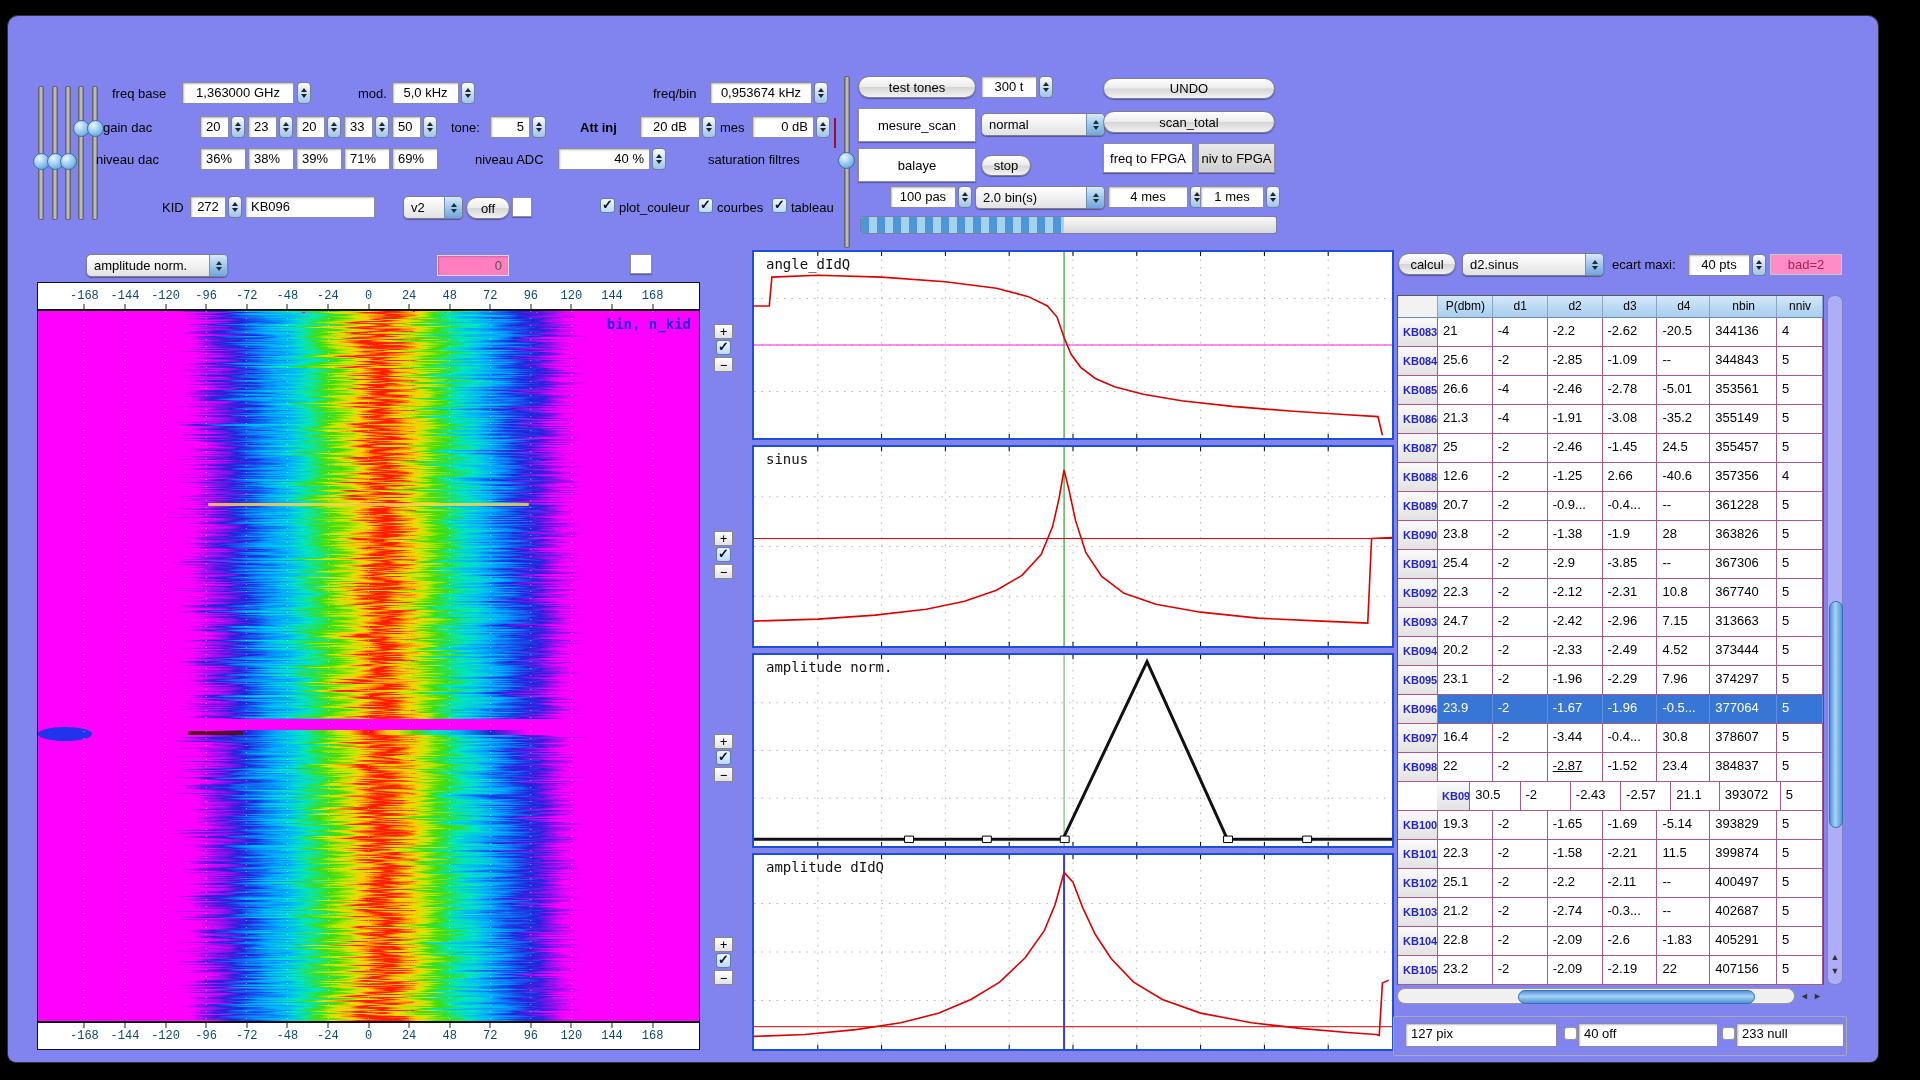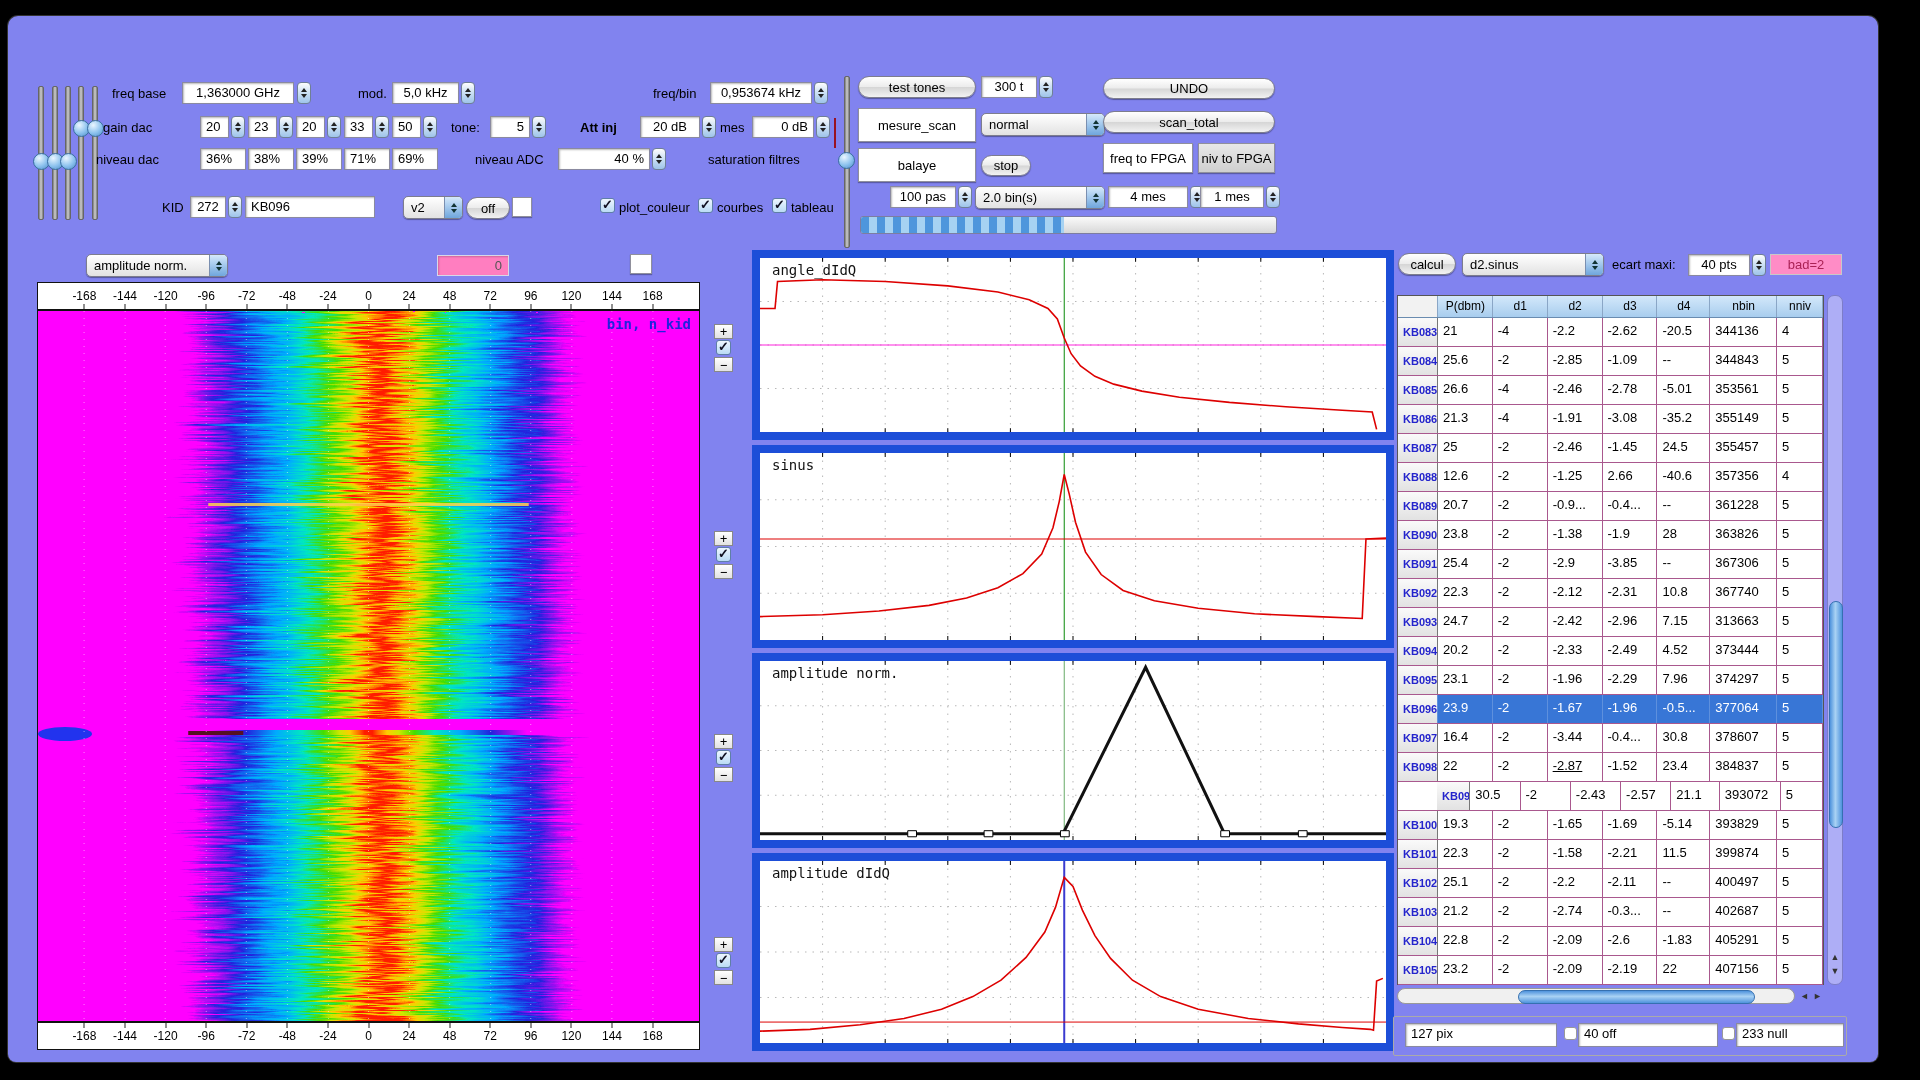--- a/index.html
+++ b/index.html
@@ -41,29 +41,29 @@
   .dropdown .cap i.u{border-bottom:4px solid #133;}
   .dropdown .cap i.d{border-top:4px solid #133;}
   .cb{position:absolute;width:15px;height:15px;border:1px solid #5f7fa6;border-radius:3px;
     background:linear-gradient(#eef6ff,#badbf5);box-sizing:border-box;color:#112;
     font-size:13px;line-height:12px;text-align:center;font-weight:bold;}
   .cb.off{background:#fff;border-color:#999;}
   .slider-track{position:absolute;width:4px;background:linear-gradient(90deg,#7a7a7a,#cfcfcf,#7a7a7a);
     border:1px solid #666;border-radius:2px;}
   .ball{position:absolute;width:15px;height:15px;border-radius:50%;border:1px solid #3a6ea0;
     background:radial-gradient(circle at 35% 28%,#eaf6ff,#8cc2ee 55%,#4d8cc8);}
-  .plot{position:absolute;background:#fff;border:8px solid #1d4ed8;box-sizing:border-box;}
+  .plot{position:absolute;background:#fff;border:2px solid #1d4ed8;box-sizing:border-box;}
   .ptitle{position:absolute;left:12px;top:4px;font-family:"DejaVu Sans Mono",monospace;font-size:14px;color:#111;z-index:3;}
   .plot svg{position:absolute;left:0;top:0;width:100%;height:100%;}
   .cluster-btn{position:absolute;width:19px;height:15px;background:linear-gradient(#fff,#e2e2e2);
     border:1px solid #888;font:12px "DejaVu Sans Mono",monospace;display:flex;align-items:center;justify-content:center;
     box-sizing:border-box;}
   .heat-frame{position:absolute;background:#fff;border:1px solid #111;box-sizing:border-box;}
   .axis-strip{position:absolute;left:0;right:0;background:#fff;}
-  .axis-strip span{position:absolute;transform:translateX(-50%);font-family:Liberation Sans, sans-serif;font-size:12px;color:#000000;}
+  .axis-strip span{position:absolute;transform:translateX(-50%);font-family:Liberation Mono, monospace;font-size:12px;color:#0c4a6e;}
   .tick{position:absolute;width:1px;height:5px;background:#222;transform:translateX(-50%);}
   .table-wrap{position:absolute;background:#fff;border:1px solid #555;box-sizing:border-box;}
   .trow{display:flex;height:29px;border-bottom:1px solid #a9588e;box-sizing:border-box;}
   .trow.hdr{height:22px;background:linear-gradient(#d3e8fa,#a8cdee);border-bottom:1px solid #6a8cb0;}
   .tcell{border-right:1px solid #a9588e;box-sizing:border-box;font-size:13px;padding:5px 4px 0 5px;
     white-space:nowrap;overflow:hidden;}
   .trow.hdr .tcell{font-size:12px;text-align:center;padding-top:3px;border-right:1px solid #8aa6c6;}
   .namecell{background:linear-gradient(#fafafa,#e2e2e2);color:#2424cc;font-size:11px;font-weight:bold;
     padding-top:8px;border-right:1px solid #777;}
   .trow.sel .tcell{background:#3876d6;color:#fff;border-right-color:#5e90dd;}

